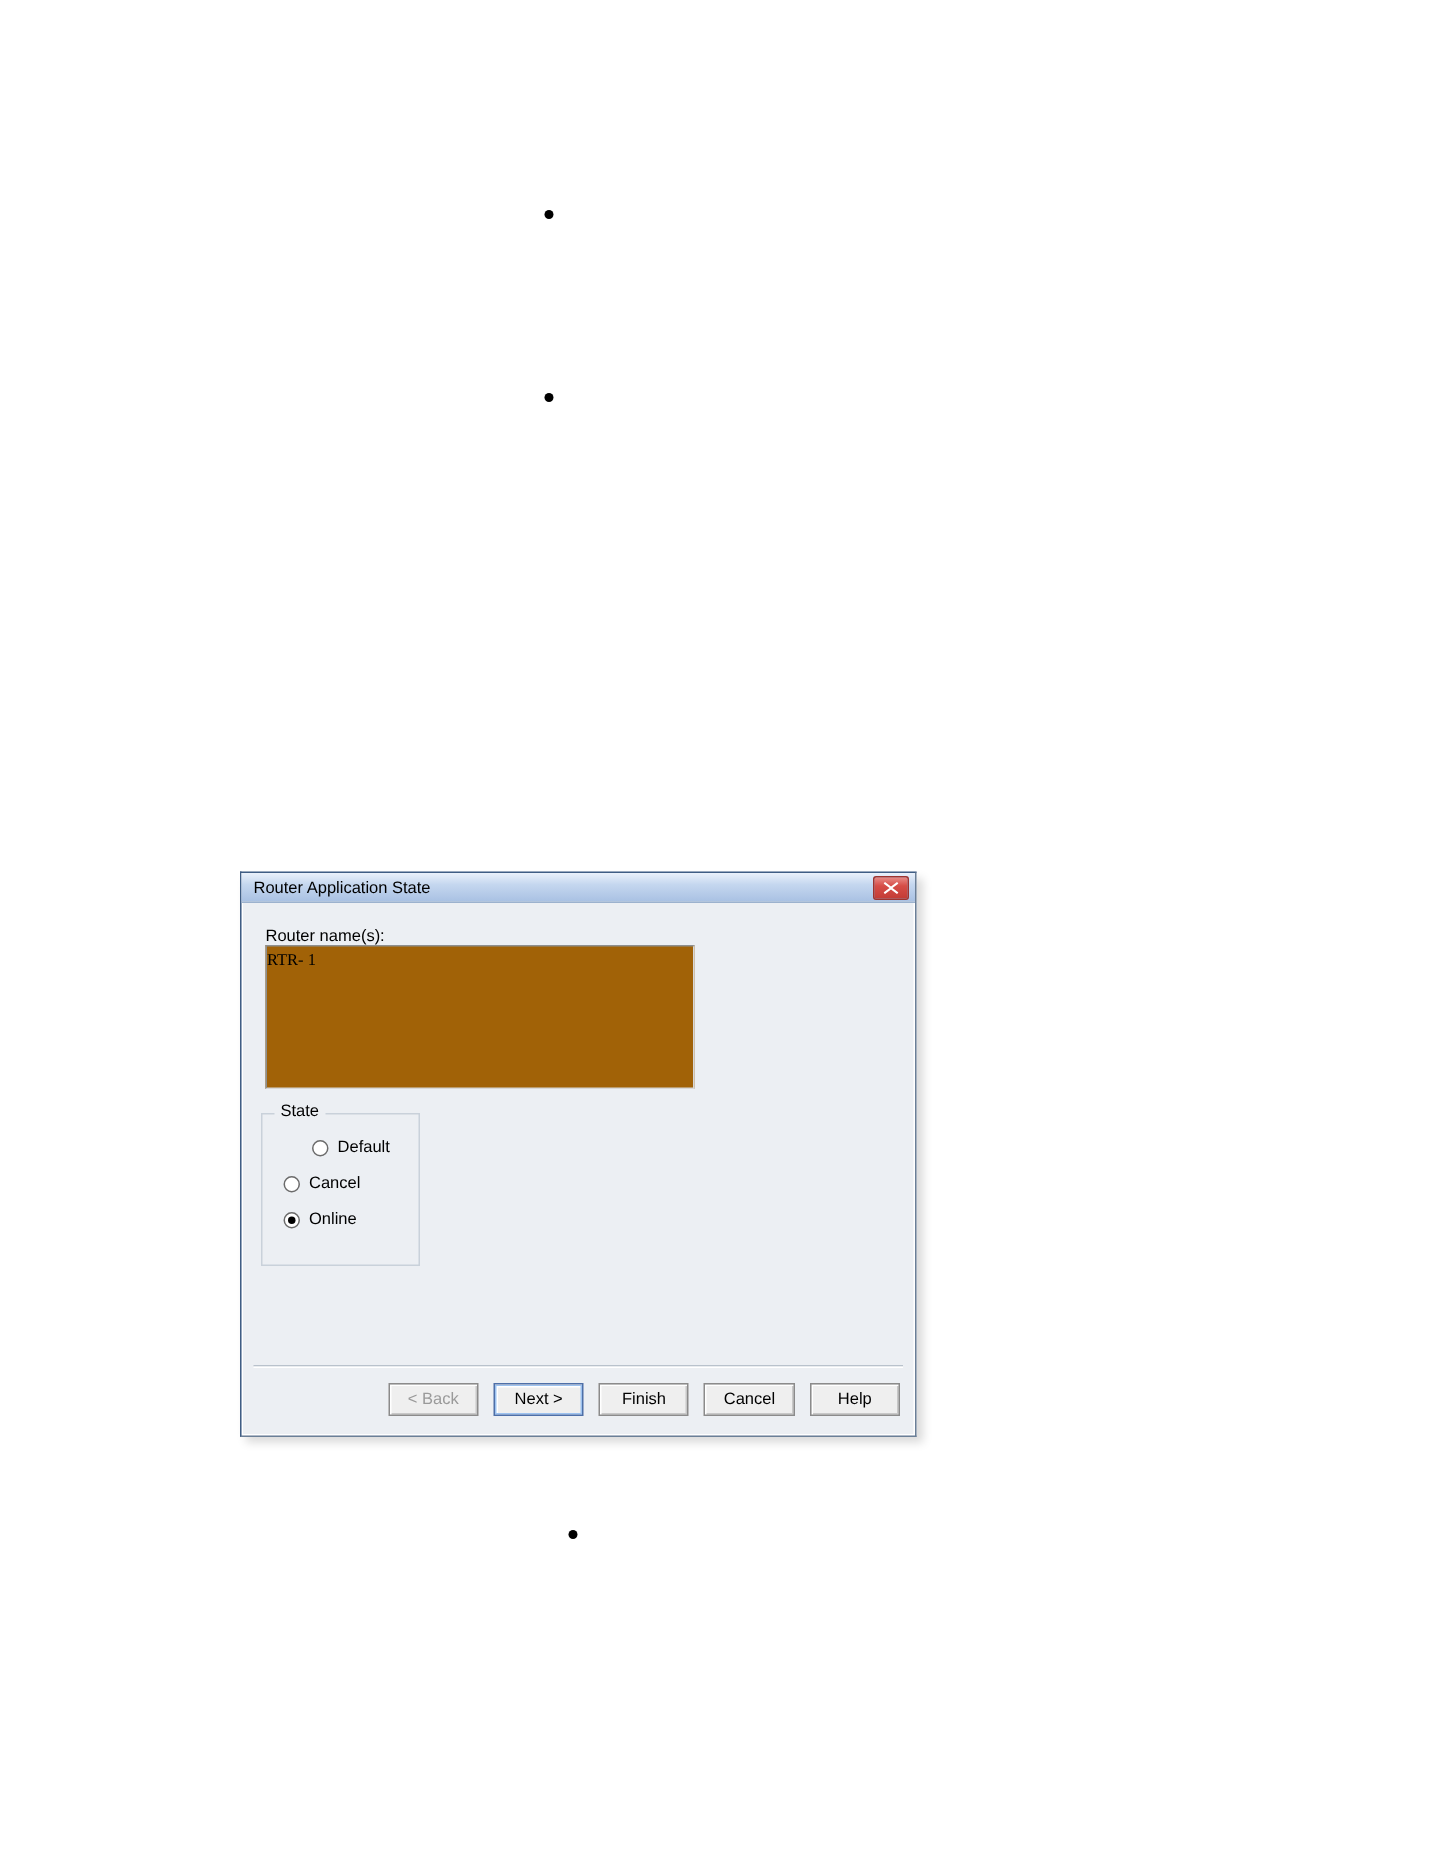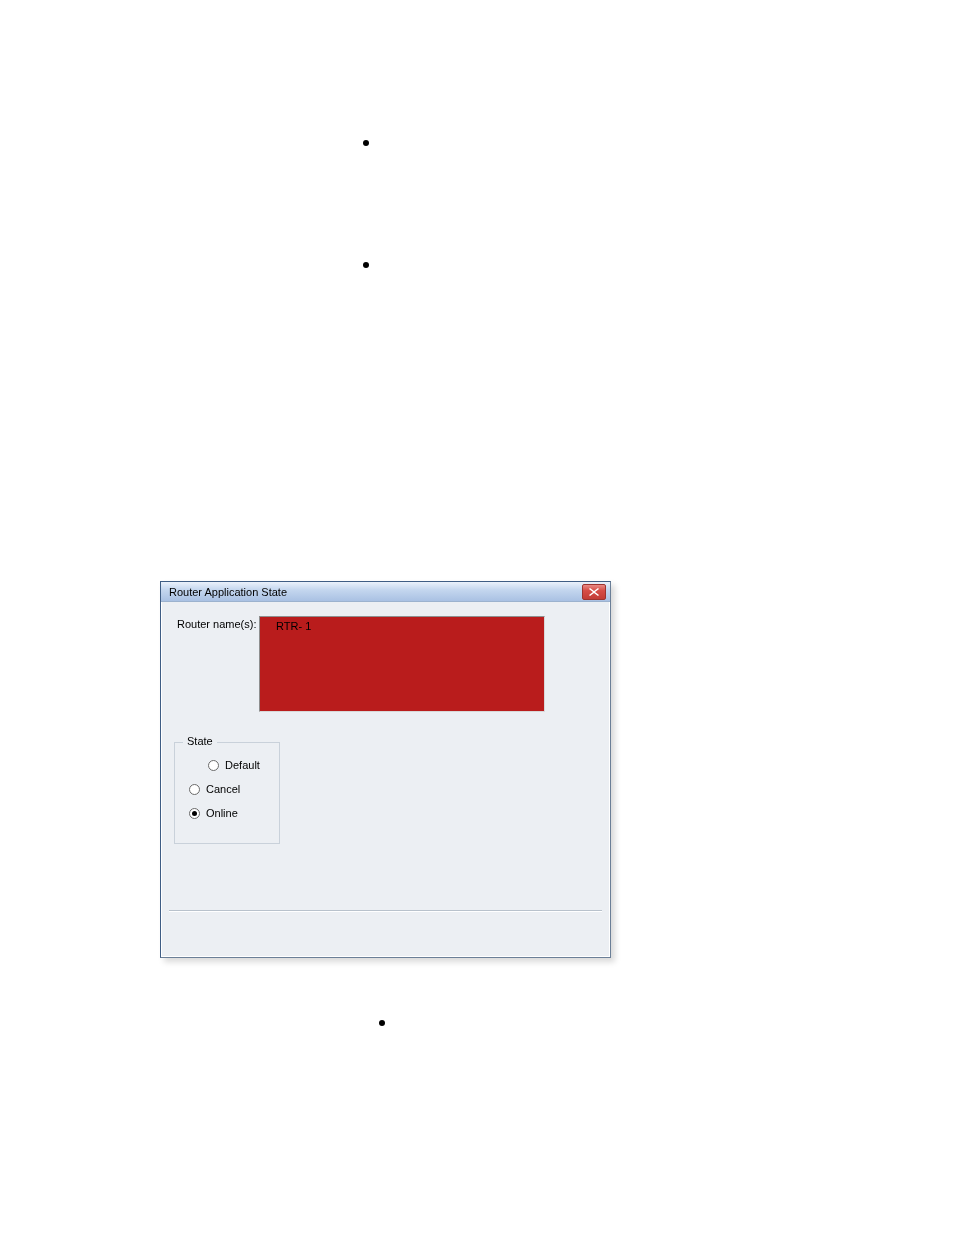--- a/index.html
+++ b/index.html
@@ -83,38 +83,40 @@
   .close-btn svg { display:block; }
 
   .dialog-body {
     position: relative;
     height: calc(100% - 19px);
     box-sizing: border-box;
     padding: 14px 16px 0 16px;
   }
   .row-routernames {
     display: flex;
+    flex-direction: column;
   }
   .lbl-routernames {
     width: 82px;
     font-size: 11px;
     color: #000;
     padding-top: 2px;
   }
   .router-listbox {
     width: 286px;
     height: 96px;
-    background: #b91c1c;
+    background: #a16207;
     border: 1px solid #8e8f8f;
     border-right-color: #d8d8d8;
     border-bottom-color: #d8d8d8;
     box-sizing: border-box;
-    padding: 2px 16px;
+    padding: 2px 0;
     font-size: 11px;
     overflow: auto;
+    font-family: Liberation Serif, serif;
   }
   .router-listbox .item {
     padding: 0;
     line-height: 14px;
   }
 
   
   .groupbox {
     position: absolute;
     left: 13px;
@@ -250,20 +252,38 @@
           <span>Cancel</span>
         </label>
         <label class="radio-row">
           <span class="radio checked"></span>
           <span>Online</span>
         </label>
       </div>
 
       <div class="dialog-divider"></div>
 
+      <div class="button-bar">
+        <div class="spacer"></div>
+        <div class="wbtn disabled">
+          <span>&lt; Back</span>
+        </div>
+        <div class="wbtn default">
+          <span>Next &gt;</span>
+        </div>
+        <div class="wbtn">
+          <span>Finish</span>
+        </div>
+        <div class="wbtn">
+          <span>Cancel</span>
+        </div>
+        <div class="wbtn">
+          <span>Help</span>
+        </div>
+      </div>
     </div>
   </div>
 
   <div id="b3" class="bullet-block">
     <div class="dot"></div>
     <div class="txt"></div>
   </div>
 
 </div>
 

